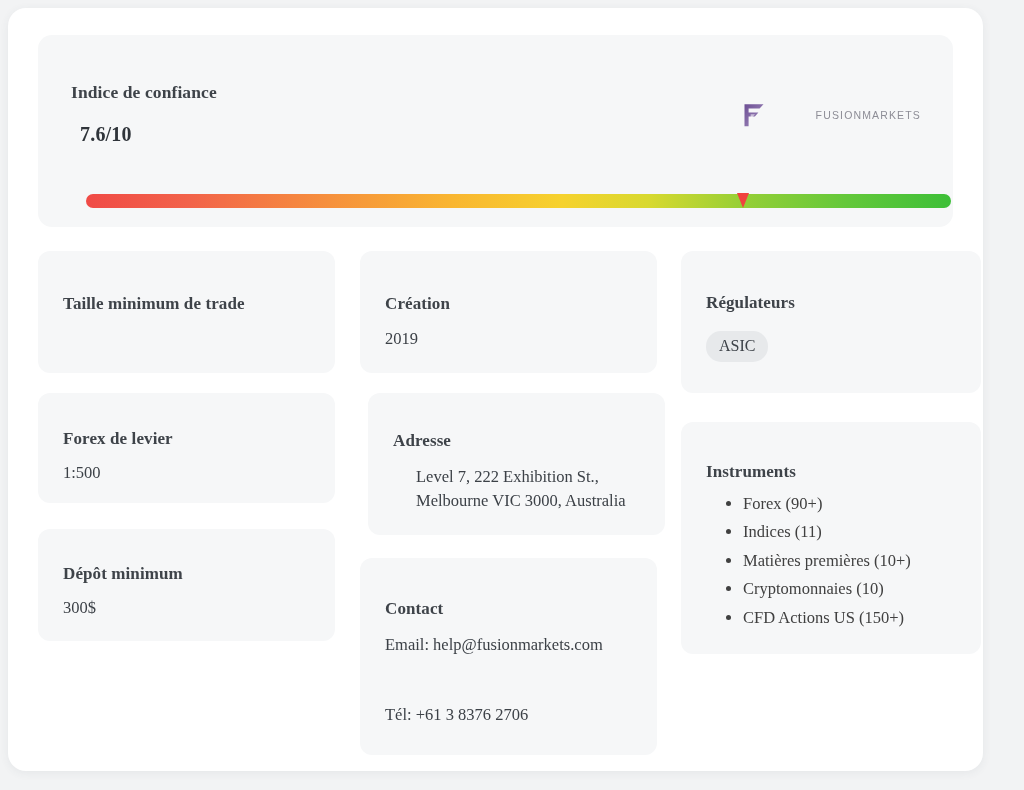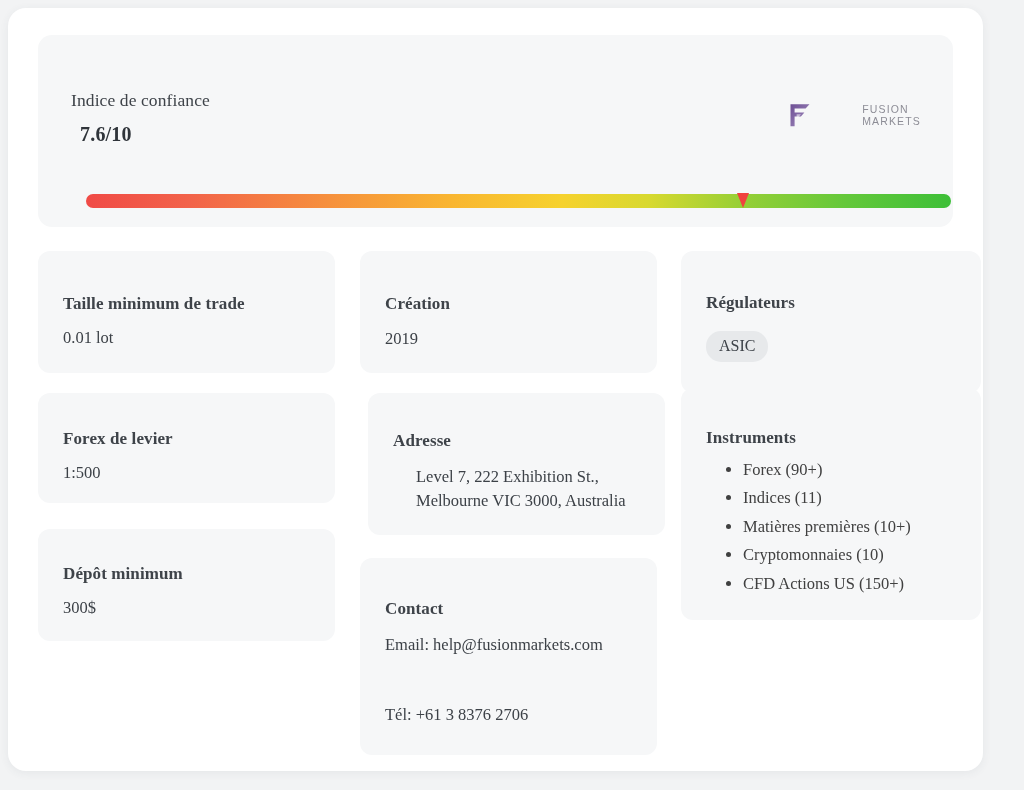--- a/index.html
+++ b/index.html
@@ -59,23 +59,23 @@
     top: 27px;
     width: 915px;
     height: 192px;
     background: #f6f7f8;
     border-radius: 14px;
   }
 
   #hero-title {
     position: absolute;
     left: 33px;
-    top: 55px;
+    top: 47px;
     font-size: 17.5px;
-    font-weight: normal;
+    font-weight: bold;
     color: #3e4349;
   }
 
   #hero-score {
     position: absolute;
     left: 42px;
     top: 88px;
     font-size: 20px;
     font-weight: bold;
     color: #2f343a;
@@ -87,21 +87,21 @@
     position: absolute;
     right: 32px;
     top: 66px;
     display: flex;
     align-items: center;
     gap: 8px;
   }
   #logo-mark { width: 26px; height: 28px; display: block; }
   #logo-words {
     display: flex;
-    flex-direction: column;
+    flex-direction: row;
     justify-content: flex-start;
     line-height: 1.15;
     margin-left: 40px;
   }
   #logo-words span {
     font-family: "Liberation Sans", "DejaVu Sans", sans-serif;
     font-size: 10.5px;
     letter-spacing: 1.15px;
     color: #8d8d96;
   }
@@ -144,21 +144,21 @@
 
   #card-minsize  { left: 30px;  top: 243px; width: 297px; height: 122px; }
   #card-leverage { left: 30px;  top: 385px; width: 297px; height: 110px; }
   #card-deposit  { left: 30px;  top: 521px; width: 297px; height: 112px; }
 
   #card-creation { left: 352px; top: 243px; width: 297px; height: 122px; }
   #card-address  { left: 360px; top: 385px; width: 297px; height: 142px; }
   #card-contact  { left: 352px; top: 550px; width: 297px; height: 197px; }
 
   #card-regulators  { left: 673px; top: 243px; width: 300px; height: 142px; }
-  #card-instruments { left: 673px; top: 380px; width: 300px; height: 232px; }
+  #card-instruments { left: 673px; top: 414px; width: 300px; height: 232px; }
 
   .pad-title { position: absolute; left: 25px; top: 42px; }
   .pad-value { position: absolute; left: 25px; top: 76px; right: 20px; }
 
   
   #card-minsize  .pad-title { top: 42px; }
   #card-minsize  .pad-value { top: 75px; }
   #card-leverage .pad-title { top: 35px; }
   #card-leverage .pad-value { top: 68px; }
   #card-deposit  .pad-title { top: 34px; }
@@ -249,21 +249,20 @@
     </div>
 
     <div id="gauge-wrap">
       <div id="gauge-track"></div>
       <div id="gauge-marker" style="left: 76%;"></div>
     </div>
   </div>
 
   <div class="card" id="card-minsize">
     <div class="card-title pad-title">Taille minimum de trade</div>
-    <div class="card-value pad-value">0.01 lot</div>
   </div>
 
   <div class="card" id="card-leverage">
     <div class="card-title pad-title">Forex de levier</div>
     <div class="card-value pad-value">1:500</div>
   </div>
 
   <div class="card" id="card-deposit">
     <div class="card-title pad-title">Dépôt minimum</div>
     <div class="card-value pad-value">300$</div>

